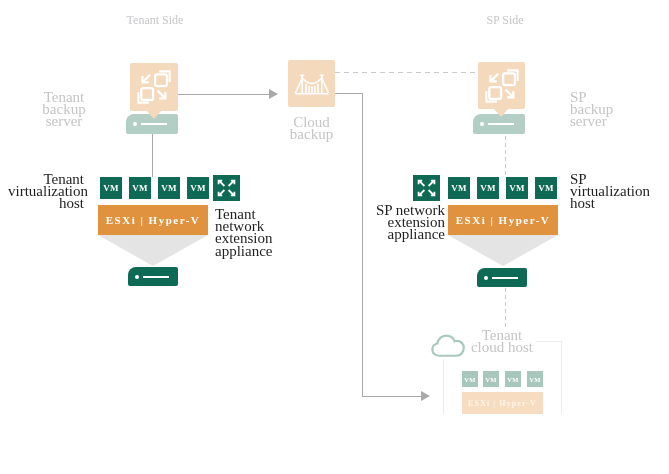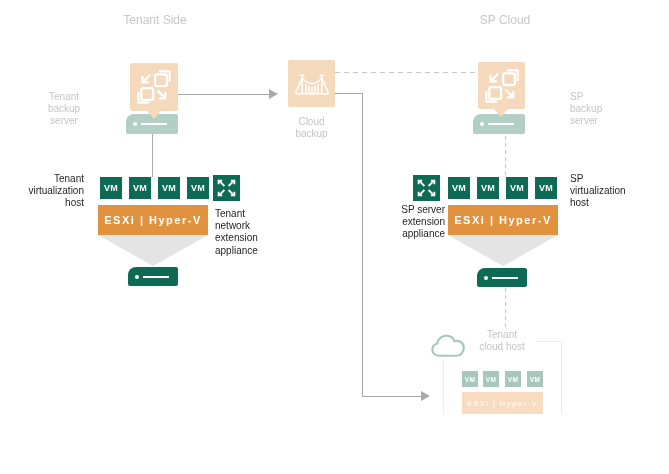--- a/index.html
+++ b/index.html
@@ -1,21 +1,21 @@
 <!DOCTYPE html>
 <html><head>
 <meta charset="utf-8">
 <style>
   html,body{margin:0;padding:0;background:#fff;}
   #canvas{
     position:relative;width:669px;height:414px;background:#fff;overflow:hidden;
-    font-family:Liberation Sans, sans-serif;
+    font-family:Liberation Serif, serif;
   }
   .abs{position:absolute;}
-  .lbl{white-space:pre-line;font-size:10px;line-height:12.2px;}
+  .lbl{white-space:pre-line;font-size:15px;line-height:12.2px;}
   .lbl-gray{color:#c5c4c6;}
   .lbl-dark{color:#1f1f1f;}
   .heading{font-size:12px;color:#c7c6c9;text-align:center;}
   .sq-peach{background:#f5d9bc;border-radius:2px;display:flex;align-items:center;justify-content:center;}
   .pointer{width:0;height:0;border-left:8px solid transparent;border-right:8px solid transparent;border-top:9px solid #f5d9bc;z-index:2;}
   .server-bar{background:#b3cfc5;border-radius:8px 2px 2px 2px;}
   .server-bar.dark{background:#0e6a54;}
   .server-bar.faded{background:#b7d0c7;border-radius:6px 2px 2px 2px;}
   .bar-dot{position:absolute;left:7px;top:50%;transform:translateY(-50%);width:4px;height:4px;border-radius:50%;background:#fff;}
   .bar-line{position:absolute;left:15px;top:50%;transform:translateY(-50%);width:26px;height:2px;background:#fff;}
@@ -38,21 +38,21 @@
   .cloud-box{border:1px solid #ececec;background:#fff;}
   .white-bg{background:#fff;}
   svg{display:block;}
 </style>
 </head>
 <body>
 
 <div id="canvas">
 
   <div class="abs heading" style="left:103px;top:13px;width:104px;">Tenant Side</div>
-  <div class="abs heading" style="left:453px;top:13px;width:104px;">SP Cloud</div>
+  <div class="abs heading" style="left:453px;top:13px;width:104px;">SP Side</div>
 
   <div class="abs hline" style="left:178px;top:94px;width:92px;"></div>
   <div class="abs arrow-r" style="left:269px;top:89px;"></div>
   <div class="abs dash-h" style="left:335px;top:72px;width:143px;"></div>
   <div class="abs hline" style="left:332px;top:93px;width:31px;"></div>
   <div class="abs vline" style="left:362px;top:93px;height:304px;"></div>
   <div class="abs hline" style="left:362px;top:396px;width:60px;"></div>
   <div class="abs arrow-r" style="left:421px;top:391px;"></div>
   <div class="abs vline" style="left:152px;top:134px;height:43px;"></div>
   <div class="abs dash-v" style="left:505px;top:136px;height:40px;"></div>
@@ -149,21 +149,21 @@
   <div class="abs vm" style="left:535px;top:177px;">VM</div>
   <div class="abs esxi" style="left:448px;top:205px;">ESXi | Hyper-V</div>
   <div class="abs funnel" style="left:448px;top:235px;"></div>
   <div class="abs server-bar dark" style="left:477px;top:268px;width:50px;height:19px;">
     <span class="bar-dot"></span>
     <span class="bar-line"></span>
   </div>
   <div class="abs lbl lbl-dark" style="left:570px;top:173px;width:82px;">SP
 virtualization
 host</div>
-  <div class="abs lbl lbl-dark" style="left:373px;top:204px;width:72px;text-align:right;">SP server
+  <div class="abs lbl lbl-dark" style="left:373px;top:204px;width:72px;text-align:right;">SP network
 extension
 appliance</div>
 
   <div class="abs cloud-box" style="left:443px;top:341px;width:117px;height:124px;"></div>
   <div class="abs white-bg" style="left:430px;top:331px;z-index:2;">
     <svg width="37" height="28" viewBox="0 0 34 26" fill="#fff" stroke="#a9c8bd" stroke-width="2">
       <path d="M 8.5 23 C 4.8 23 2 20.4 2 17.3 C 2 14.5 3.9 12.2 6.6 11.6 C 7.2 7.4 10.7 4.3 14.9 4.3 C 18.4 4.3 21.4 6.5 22.7 9.6 C 23.4 9.3 24.2 9.2 25 9.2 C 28.4 9.2 31.2 12 31.2 15.4 C 31.2 19.4 28.6 23 24.8 23 Z"></path>
     </svg>
   </div>
   <div class="abs lbl lbl-gray white-bg" style="left:468px;top:329px;width:68px;text-align:center;z-index:2;">Tenant

